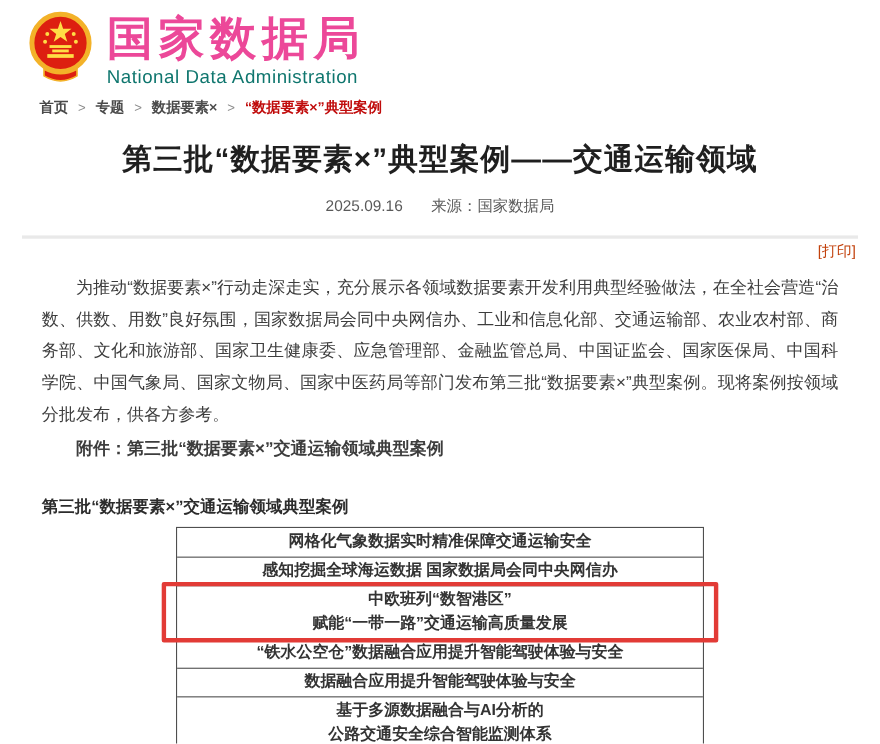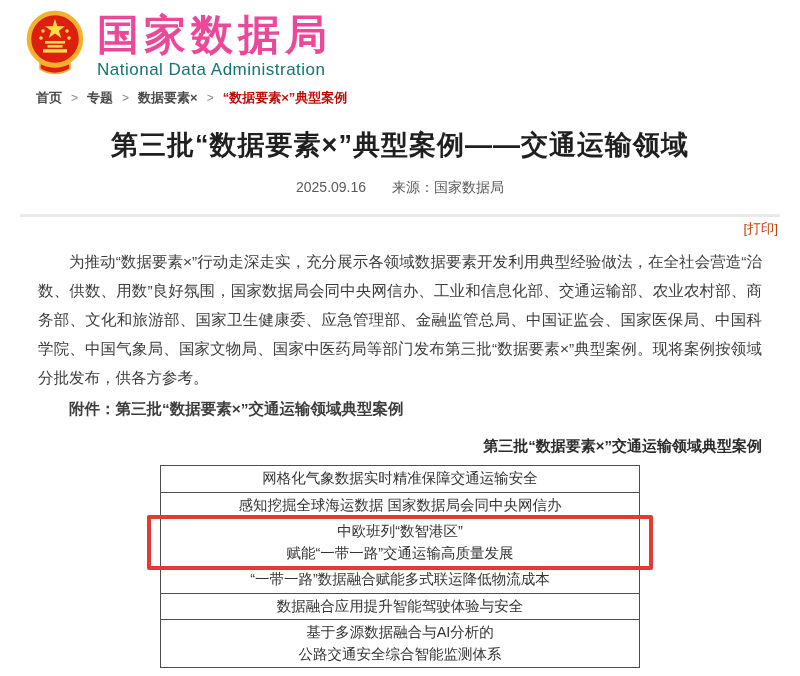--- a/index.html
+++ b/index.html
@@ -25,25 +25,25 @@
   .meta-center { text-align:center; font-size:14px; color:#5a5a5a; }
   .meta-date { margin-right:22px; }
   .print-btn { position:absolute; right:22px; top:0; font-size:13.5px; color:#c2410c; cursor:pointer;margin-top:41px; }
   .divider { margin:15px 20px 0 20px; border-top:3px solid #e9e9e9; }
 
   
   .content { padding:30px 38px 0 38px; color:#3d3d3d; }
   .body-para { font-size:15.5px; line-height:29px; text-indent:2em; text-align:justify; }
   .attach-line { font-size:15.5px; line-height:29px; text-indent:2em; margin-top:2px;font-weight:bold; }
 
-  .table-caption { text-align:right; font-weight:bold; font-size:15px; color:#2c2c2c; margin-top:14px; }
+  .table-caption { text-align:left; font-weight:bold; font-size:15px; color:#2c2c2c; margin-top:28px; }
 
   .case-table { width:480px; margin:9px auto 0 auto; border:1px solid #4f4f4f; }
   .case-row { position:relative; border-top:1px solid #4f4f4f; text-align:center;
-    font-size:14.5px; color:#333; padding:2px 10px; }
+    font-size:14.5px; color:#333; padding:2px 10px;font-weight:bold; }
   .case-row:first-child { border-top:none; }
   .case-line { display:block; line-height:21.5px; }
   .red-frame { position:absolute; left:-14px; right:-14px; top:-4px; bottom:-4px;
     border:4px solid #e23b36; border-radius:2px; z-index:3; pointer-events:none; }
 </style>
 </head>
 <body>
 
 <div class="site-header">
   <div class="emblem">
@@ -100,21 +100,21 @@
     </div>
     <div class="case-row">
       <span class="case-line">感知挖掘全球海运数据 国家数据局会同中央网信办</span>
     </div>
     <div class="case-row">
       <span class="case-line">中欧班列“数智港区”</span>
       <span class="case-line">赋能“一带一路”交通运输高质量发展</span>
       <span class="red-frame"></span>
     </div>
     <div class="case-row">
-      <span class="case-line">“一带一路”数据融合赋能多式联运降低物流成本</span>
+      <span class="case-line">“铁水公空仓”数据融合应用提升智能驾驶体验与安全</span>
     </div>
     <div class="case-row">
       <span class="case-line">数据融合应用提升智能驾驶体验与安全</span>
     </div>
     <div class="case-row">
       <span class="case-line">基于多源数据融合与AI分析的</span>
       <span class="case-line">公路交通安全综合智能监测体系</span>
     </div>
   </div>
 

